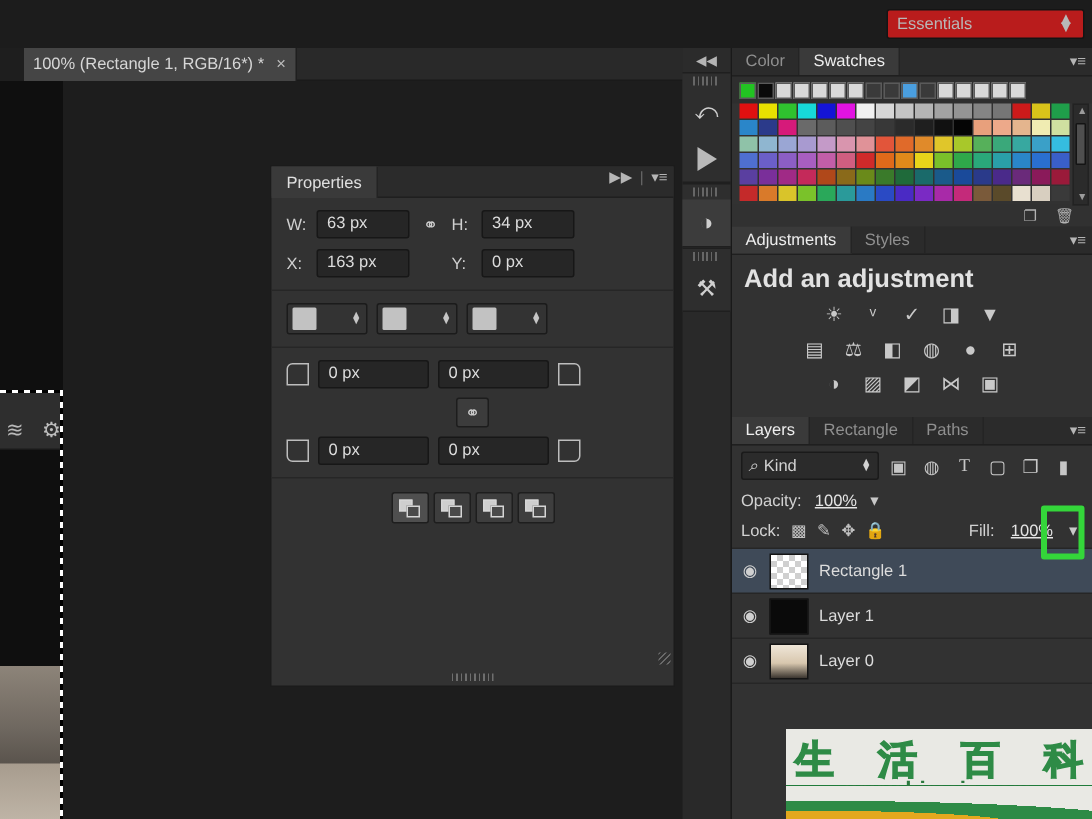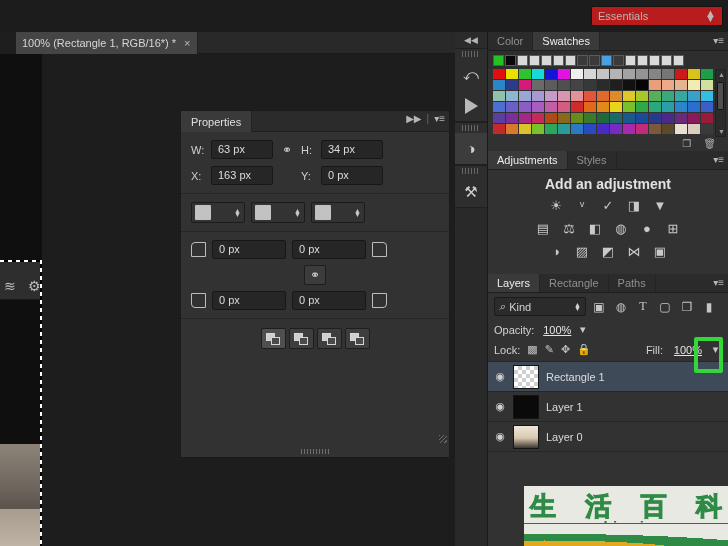--- a/index.html
+++ b/index.html
@@ -249,21 +249,21 @@
     position:absolute; right:2px; top:0; width:11px; height:68px;
     background:#2b2b2b; border:1px solid #222;
   }
   .sb .thumb { position:absolute; left:1px; top:12px; width:7px; height:28px; background:#4f4f4f; border-radius:1px; }
   .sb .up,.sb .dn { position:absolute; left:2px; color:#9b9b9b; font-size:7px; }
   .sb .up{top:1px;} .sb .dn{bottom:1px;}
   .swfooter { height:15px; display:flex; align-items:center; justify-content:flex-end; gap:12px; padding-right:12px; background:#313131;}
   .swfooter .g { color:#b2b2b2; font-size:10px; }
 
   .adj-panel { background:#323232; }
-  .adj-title { padding:6px 8px 3px; font-size:14px; color:#e2e2e2; font-weight:bold;text-align:center; }
+  .adj-title { padding:6px 8px 3px; font-size:17px; color:#e2e2e2; font-weight:bold; }
   .adj-rows { padding:2px 0 8px; }
   .adj-row { display:flex; justify-content:center; gap:9px; margin-bottom:7px; }
   .adj-ic { width:17px; height:16px; color:#c9c9c9; display:flex; align-items:center; justify-content:center; font-size:13px; }
 
   .layers-panel { background:#323232; }
   .filter-row { display:flex; align-items:center; gap:4px; padding:4px 6px; }
   .kindsel {
     width:92px; height:19px; background:#2b2b2b; border:1px solid #1a1a1a; border-radius:2px;
     display:flex; align-items:center; gap:4px; padding:0 4px; color:#d2d2d2; font-size:11px;
     position:relative;

